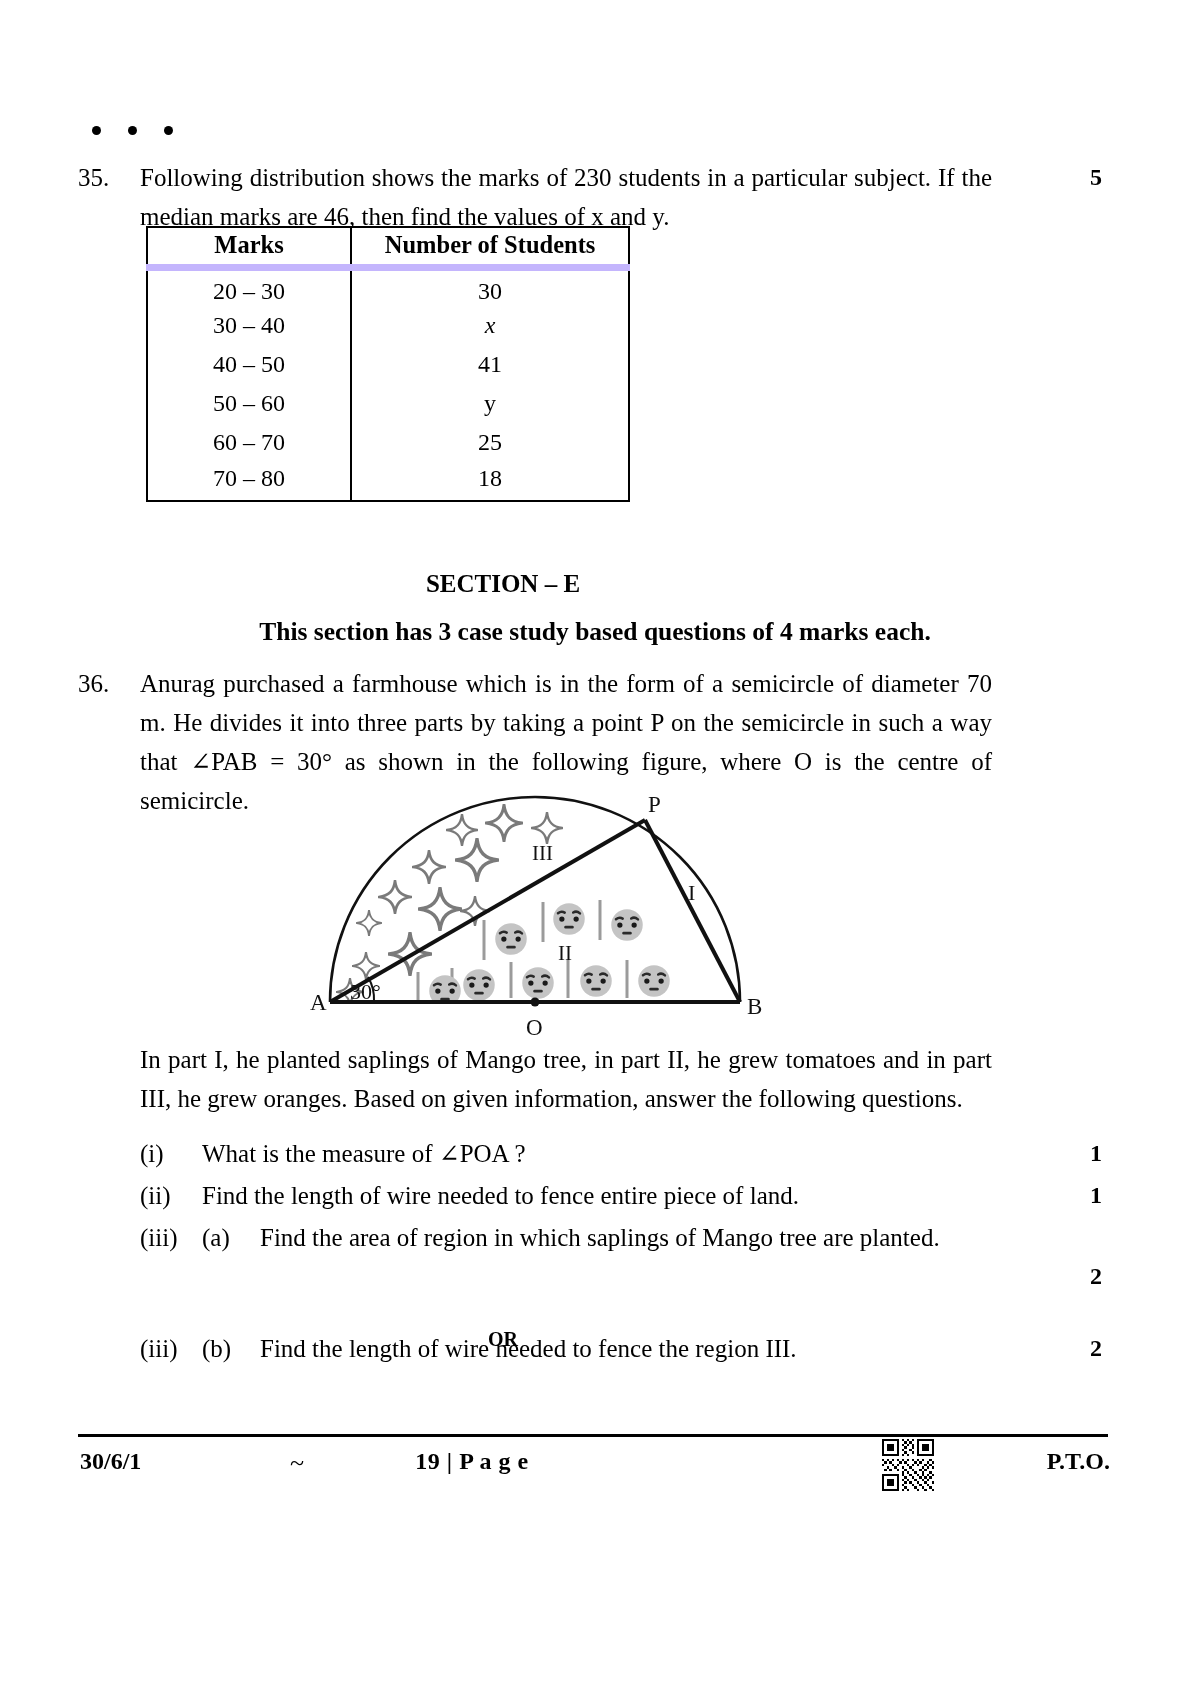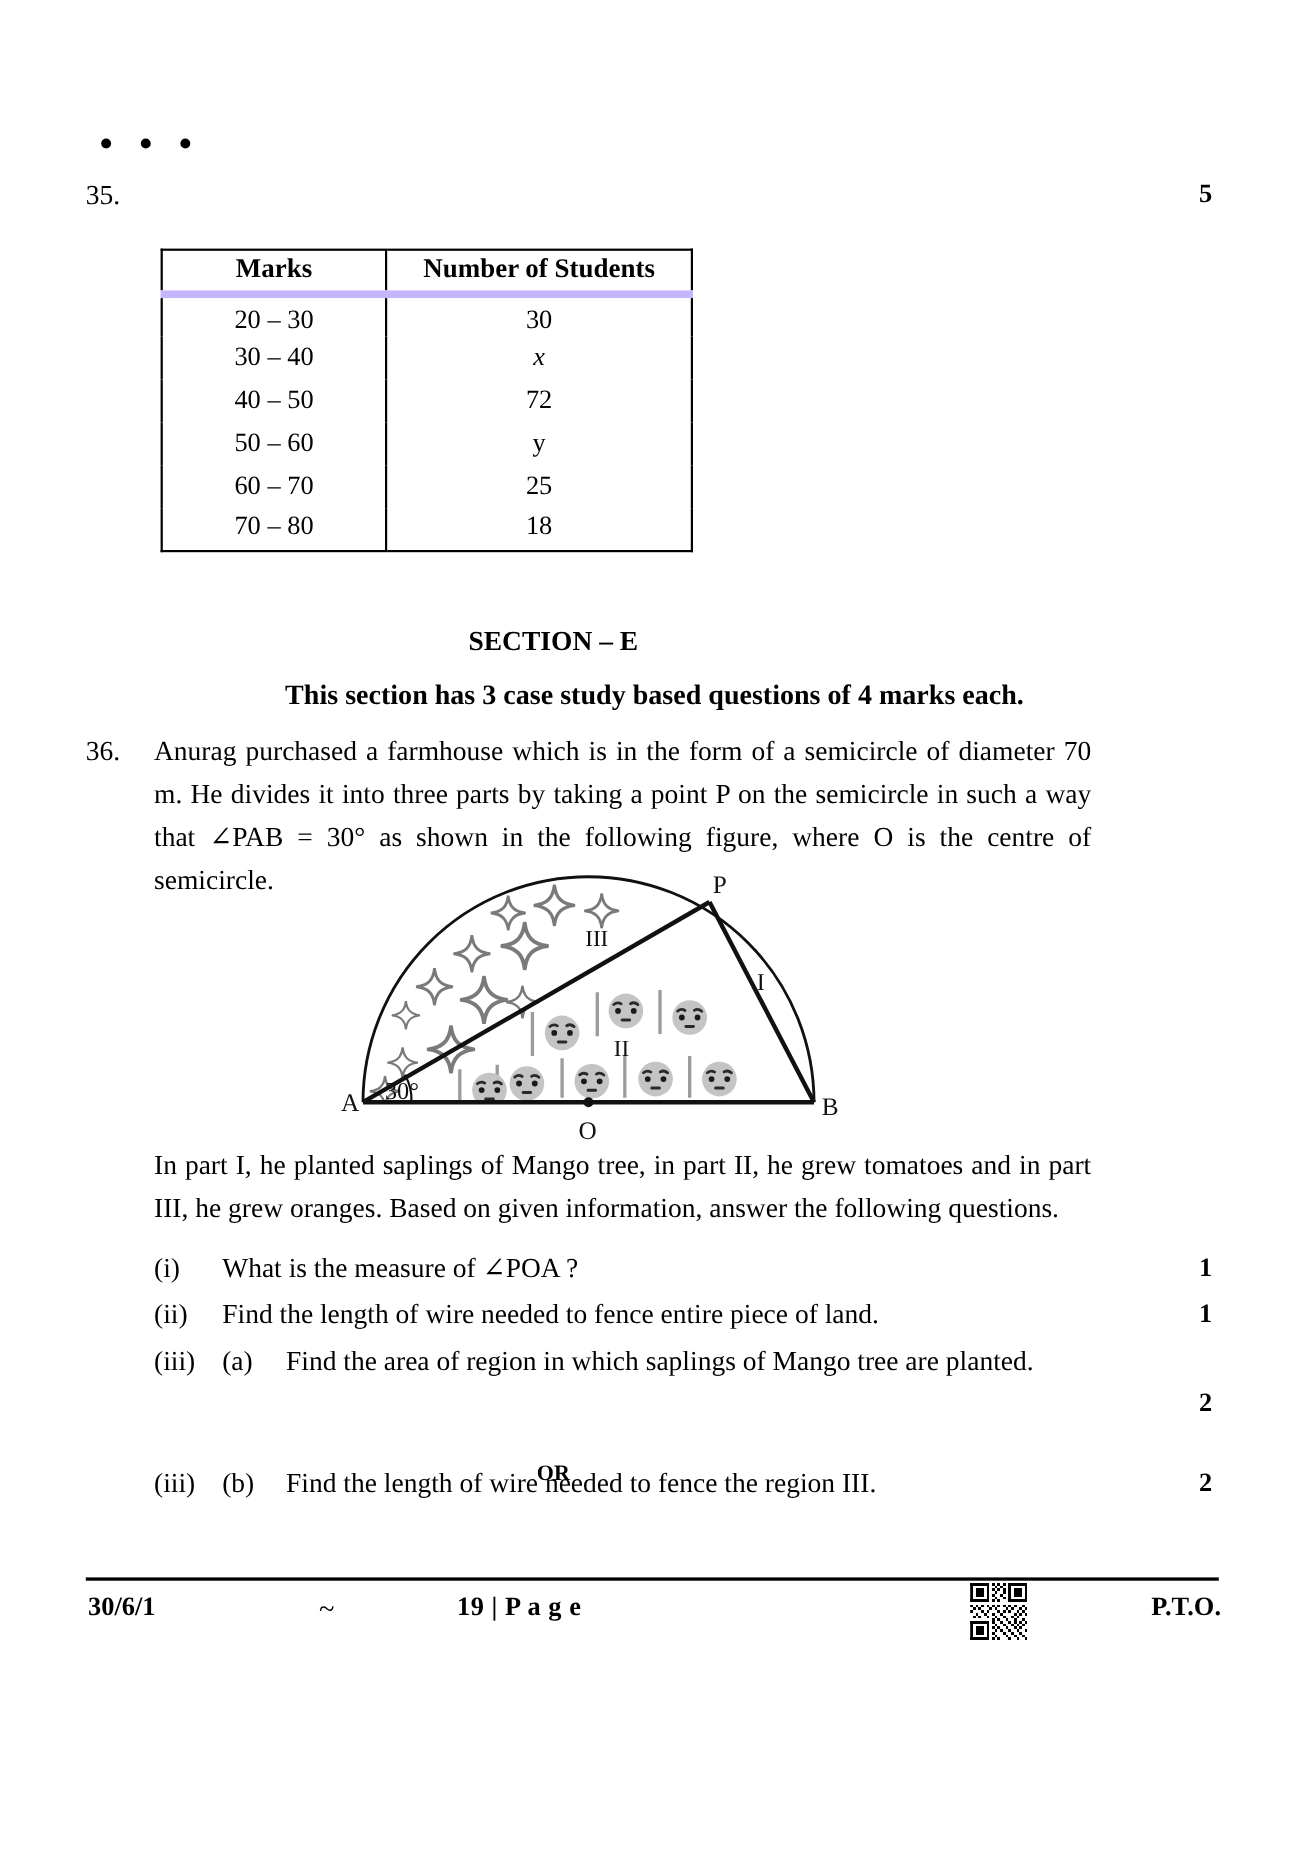--- a/index.html
+++ b/index.html
@@ -179,20 +179,21 @@
 <div class="page">
 
   <div class="topdots">
     <span></span>
     <span></span>
     <span></span>
   </div>
 
   <div class="q-row" id="q35">
     <div class="q-num">35.</div>
+    <div class="q-body">Following distribution shows the marks of 230 students in a particular subject. If the median marks are 46, then find the values of x and y.</div>
   </div>
   <div class="marks" style="top:158px">5</div>
 
   <table class="dtable">
     <colgroup>
         <col class="c1">
         <col class="c2">
       </colgroup>
     <thead>
       <tr>
@@ -204,21 +205,21 @@
       <tr>
         <td class="c1">20 – 30</td>
         <td class="c2">30</td>
       </tr>
       <tr>
         <td class="c1">30 – 40</td>
         <td class="c2 ital">x</td>
       </tr>
       <tr>
         <td class="c1">40 – 50</td>
-        <td class="c2">72</td>
+        <td class="c2">41</td>
       </tr>
       <tr>
         <td class="c1">50 – 60</td>
         <td class="c2">y</td>
       </tr>
       <tr>
         <td class="c1">60 – 70</td>
         <td class="c2">25</td>
       </tr>
       <tr>

